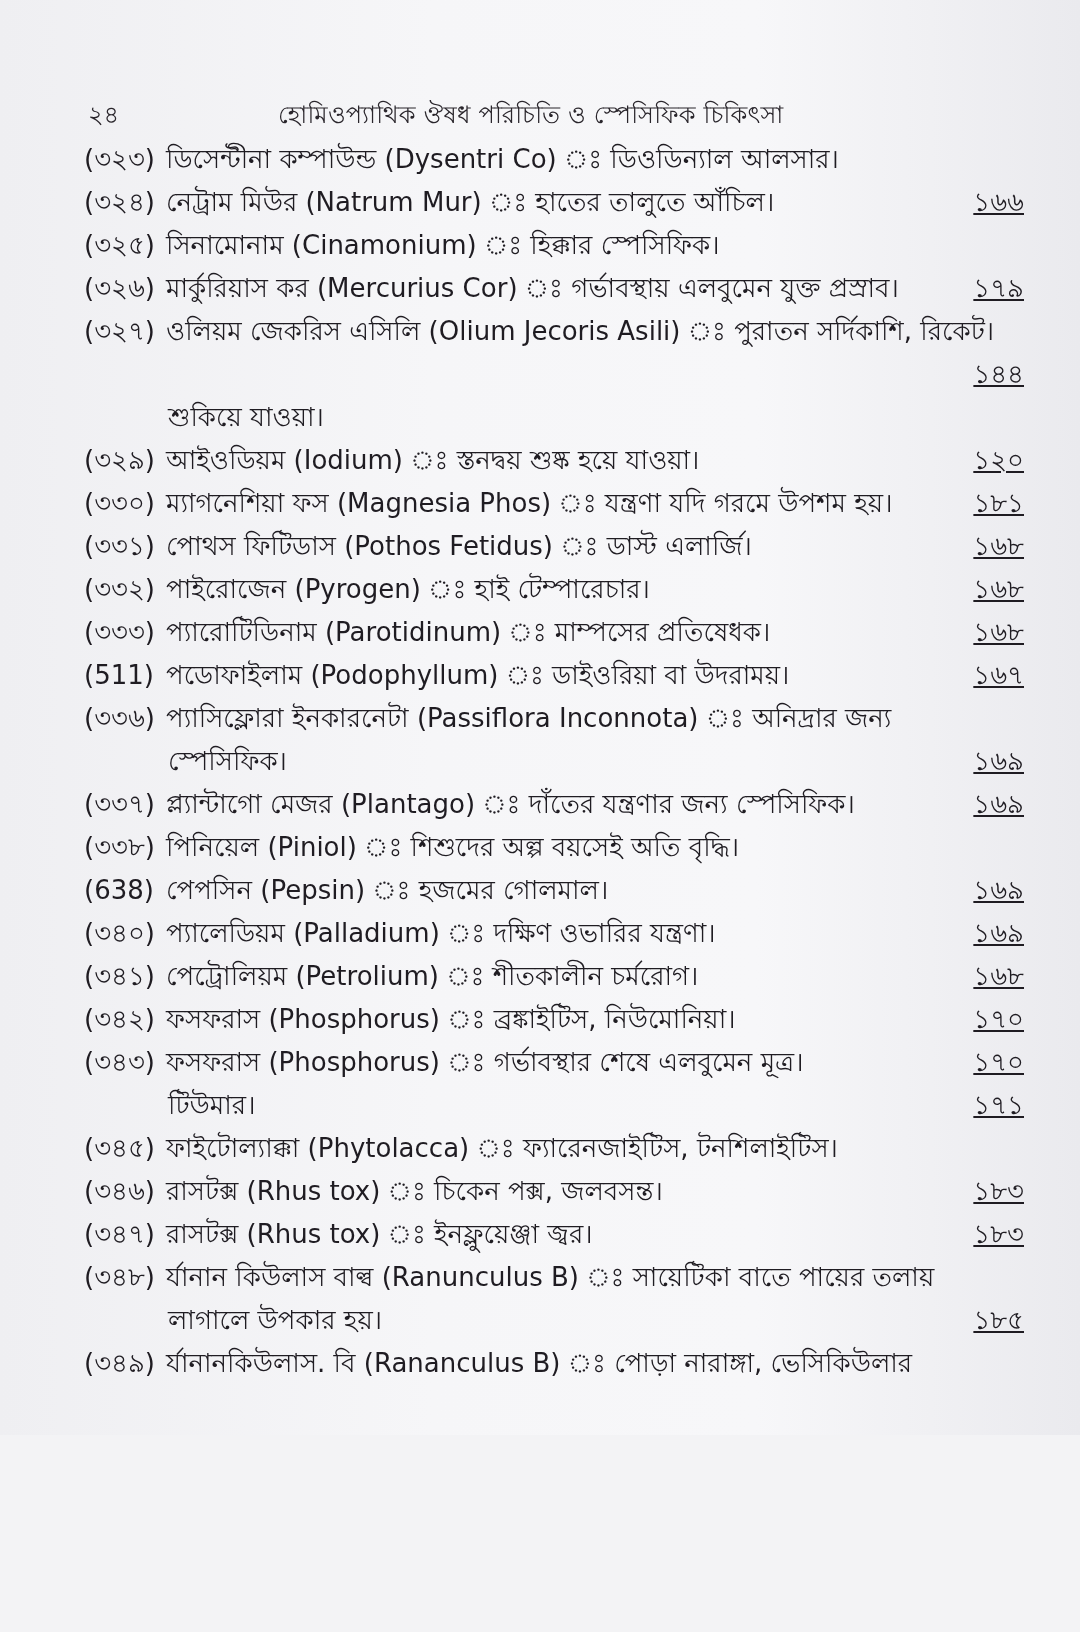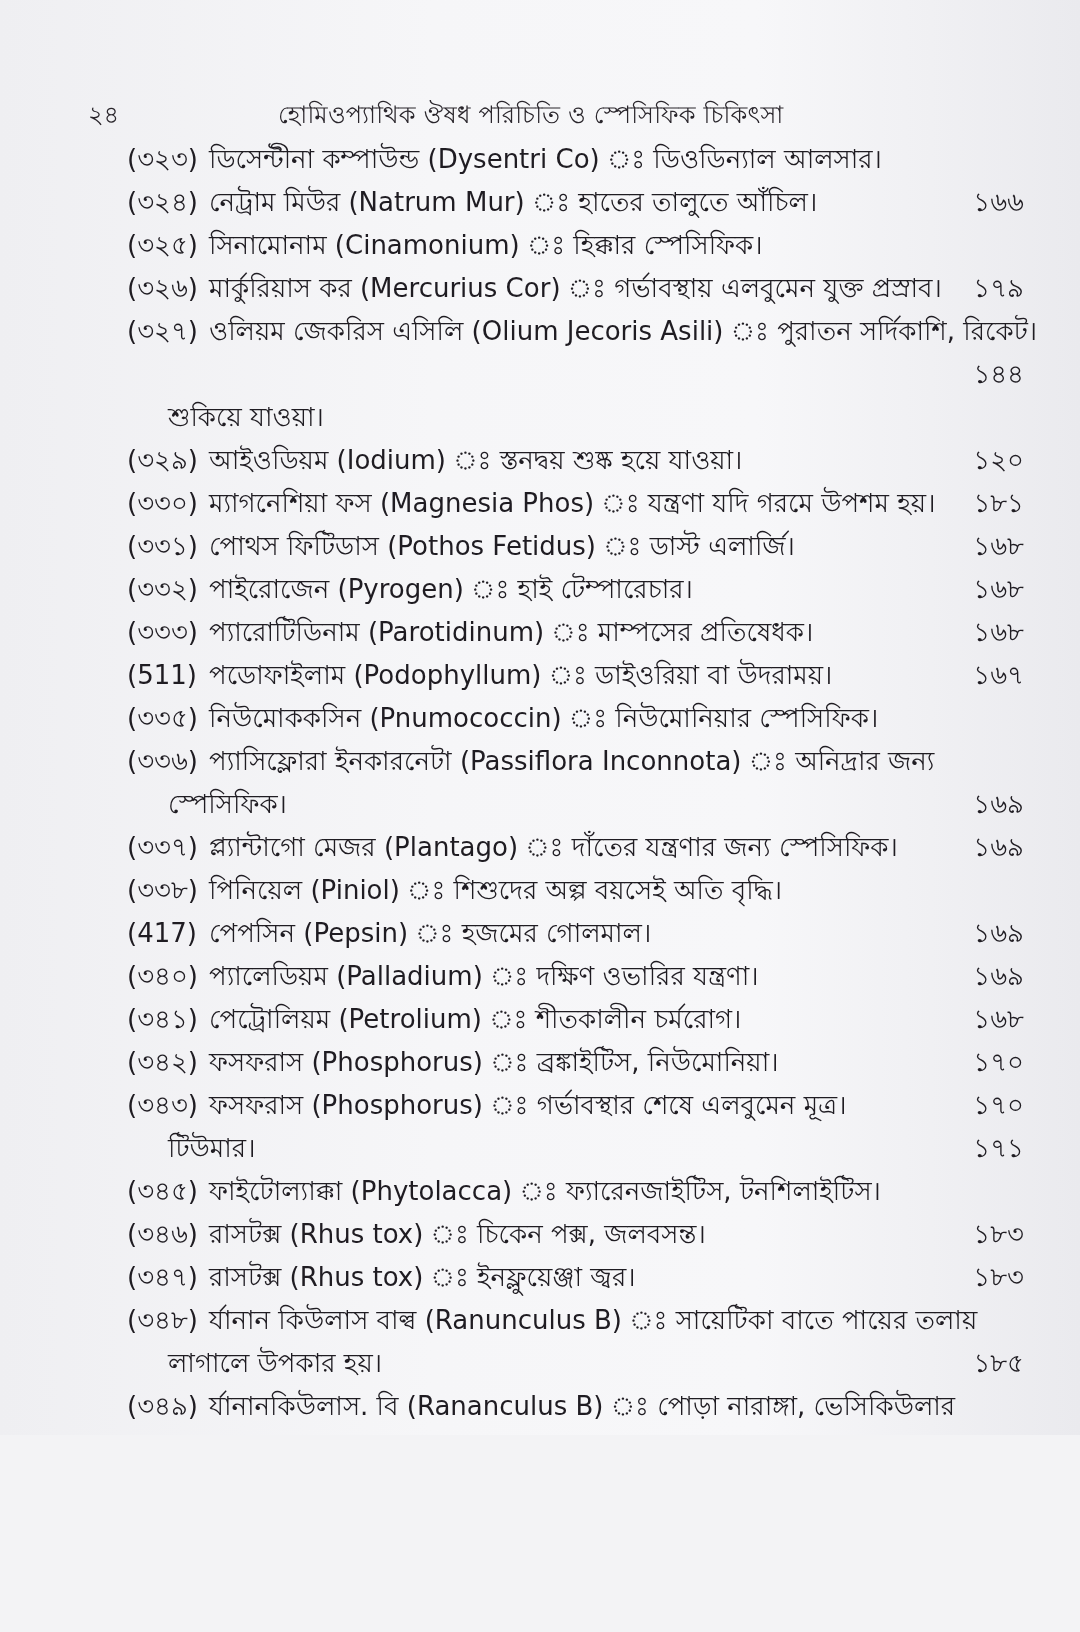--- a/index.html
+++ b/index.html
@@ -18,23 +18,23 @@
     position:absolute; left:88px; top:96px; width:930px; height:34px;
     font-size:24px; color:#2a262c;
   }
   .header .pno { position:absolute; left:0; top:0; }
   .header .title { position:absolute; left:190px; top:0; letter-spacing:0.2px; }
   .entries { position:absolute; left:84px; top:138px; width:940px; }
   .line {
     position:relative; height:43px; line-height:43px;
     font-size:26px; white-space:nowrap;
   }
-  .line .num { display:inline-block; width:82px;margin-left:43px; }
+  .line .num { display:inline-block; width:82px; }
   .line .txt { display:inline; }
-  .line .pg { position:absolute; right:0; top:0; }
+  .line .pg { position:absolute; right:0; top:0;text-decoration:underline; }
   .line.cont .txt { padding-left:84px; }
 </style>
 </head>
 <body>
 
 <div class="page">
   <div class="header">
     <span class="pno">২৪</span>
     <span class="title">হোমিওপ্যাথিক ঔষধ পরিচিতি ও স্পেসিফিক চিকিৎসা</span>
   </div>
@@ -46,26 +46,25 @@
     <div class="line"><span class="num">(৩২৬)</span><span class="txt">মার্কুরিয়াস কর (Mercurius Cor) ঃ গর্ভাবস্থায় এলবুমেন যুক্ত প্রস্রাব।</span><span class="pg">১৭৯</span></div>
     <div class="line"><span class="num">(৩২৭)</span><span class="txt">ওলিয়ম জেকরিস এসিলি (Olium Jecoris Asili) ঃ পুরাতন সর্দিকাশি, রিকেট।</span><span class="pg"></span></div>
     <div class="line"><span class="num"></span><span class="txt"></span><span class="pg">১৪৪</span></div>
     <div class="line cont"><span class="txt">শুকিয়ে যাওয়া।</span><span class="pg"></span></div>
     <div class="line"><span class="num">(৩২৯)</span><span class="txt">আইওডিয়ম (Iodium) ঃ স্তনদ্বয় শুষ্ক হয়ে যাওয়া।</span><span class="pg">১২০</span></div>
     <div class="line"><span class="num">(৩৩০)</span><span class="txt">ম্যাগনেশিয়া ফস (Magnesia Phos) ঃ যন্ত্রণা যদি গরমে উপশম হয়।</span><span class="pg">১৮১</span></div>
     <div class="line"><span class="num">(৩৩১)</span><span class="txt">পোথস ফিটিডাস (Pothos Fetidus) ঃ ডাস্ট এলার্জি।</span><span class="pg">১৬৮</span></div>
     <div class="line"><span class="num">(৩৩২)</span><span class="txt">পাইরোজেন (Pyrogen) ঃ হাই টেম্পারেচার।</span><span class="pg">১৬৮</span></div>
     <div class="line"><span class="num">(৩৩৩)</span><span class="txt">প্যারোটিডিনাম (Parotidinum) ঃ মাম্পসের প্রতিষেধক।</span><span class="pg">১৬৮</span></div>
     <div class="line"><span class="num">(511)</span><span class="txt">পডোফাইলাম (Podophyllum) ঃ ডাইওরিয়া বা উদরাময়।</span><span class="pg">১৬৭</span></div>
-    <div class="line"><span class="num">(৩৩৫)</span><span class="txt">নিউমোককসিন (Pnumococcin) ঃ নিউমোনিয়ার স্পেসিফিক।</span><span class="pg"></span></div>
     <div class="line"><span class="num">(৩৩৬)</span><span class="txt">প্যাসিফ্লোরা ইনকারনেটা (Passiflora Inconnota) ঃ অনিদ্রার জন্য</span><span class="pg"></span></div>
     <div class="line cont"><span class="txt">স্পেসিফিক।</span><span class="pg">১৬৯</span></div>
     <div class="line"><span class="num">(৩৩৭)</span><span class="txt">প্ল্যান্টাগো মেজর (Plantago) ঃ দাঁতের যন্ত্রণার জন্য স্পেসিফিক।</span><span class="pg">১৬৯</span></div>
     <div class="line"><span class="num">(৩৩৮)</span><span class="txt">পিনিয়েল (Piniol) ঃ শিশুদের অল্প বয়সেই অতি বৃদ্ধি।</span><span class="pg"></span></div>
-    <div class="line"><span class="num">(417)</span><span class="txt">পেপসিন (Pepsin) ঃ হজমের গোলমাল।</span><span class="pg">১৬৯</span></div>
+    <div class="line"><span class="num">(638)</span><span class="txt">পেপসিন (Pepsin) ঃ হজমের গোলমাল।</span><span class="pg">১৬৯</span></div>
     <div class="line"><span class="num">(৩৪০)</span><span class="txt">প্যালেডিয়ম (Palladium) ঃ দক্ষিণ ওভারির যন্ত্রণা।</span><span class="pg">১৬৯</span></div>
     <div class="line"><span class="num">(৩৪১)</span><span class="txt">পেট্রোলিয়ম (Petrolium) ঃ শীতকালীন চর্মরোগ।</span><span class="pg">১৬৮</span></div>
     <div class="line"><span class="num">(৩৪২)</span><span class="txt">ফসফরাস (Phosphorus) ঃ ব্রঙ্কাইটিস, নিউমোনিয়া।</span><span class="pg">১৭০</span></div>
     <div class="line"><span class="num">(৩৪৩)</span><span class="txt">ফসফরাস (Phosphorus) ঃ গর্ভাবস্থার শেষে এলবুমেন মূত্র।</span><span class="pg">১৭০</span></div>
     <div class="line cont"><span class="txt">টিউমার।</span><span class="pg">১৭১</span></div>
     <div class="line"><span class="num">(৩৪৫)</span><span class="txt">ফাইটোল্যাক্কা (Phytolacca) ঃ ফ্যারেনজাইটিস, টনশিলাইটিস।</span><span class="pg"></span></div>
     <div class="line"><span class="num">(৩৪৬)</span><span class="txt">রাসটক্স (Rhus tox) ঃ চিকেন পক্স, জলবসন্ত।</span><span class="pg">১৮৩</span></div>
     <div class="line"><span class="num">(৩৪৭)</span><span class="txt">রাসটক্স (Rhus tox) ঃ ইনফ্লুয়েঞ্জা জ্বর।</span><span class="pg">১৮৩</span></div>
     <div class="line"><span class="num">(৩৪৮)</span><span class="txt">র্যানান কিউলাস বাল্ব (Ranunculus B) ঃ সায়েটিকা বাতে পায়ের তলায়</span><span class="pg"></span></div>
     <div class="line cont"><span class="txt">লাগালে উপকার হয়।</span><span class="pg">১৮৫</span></div>

